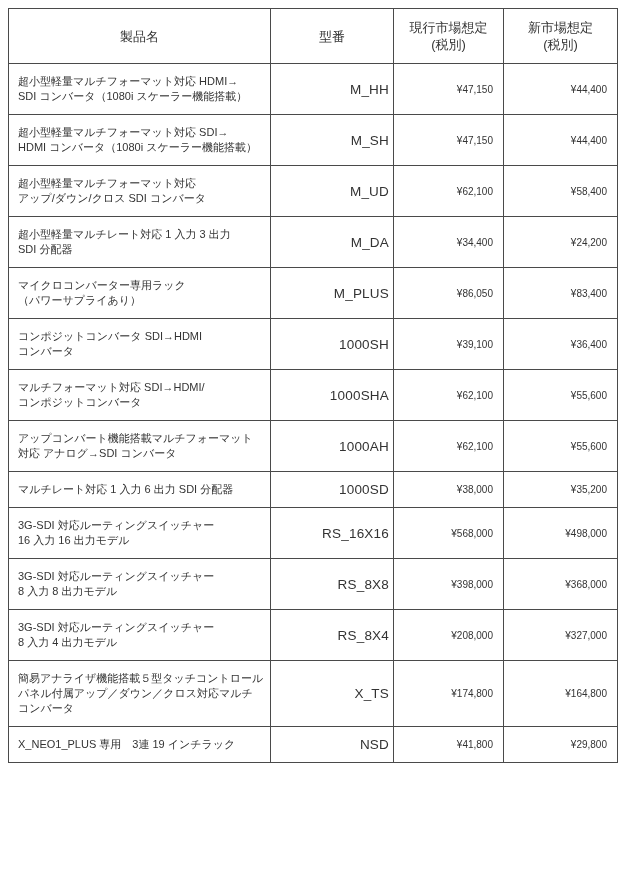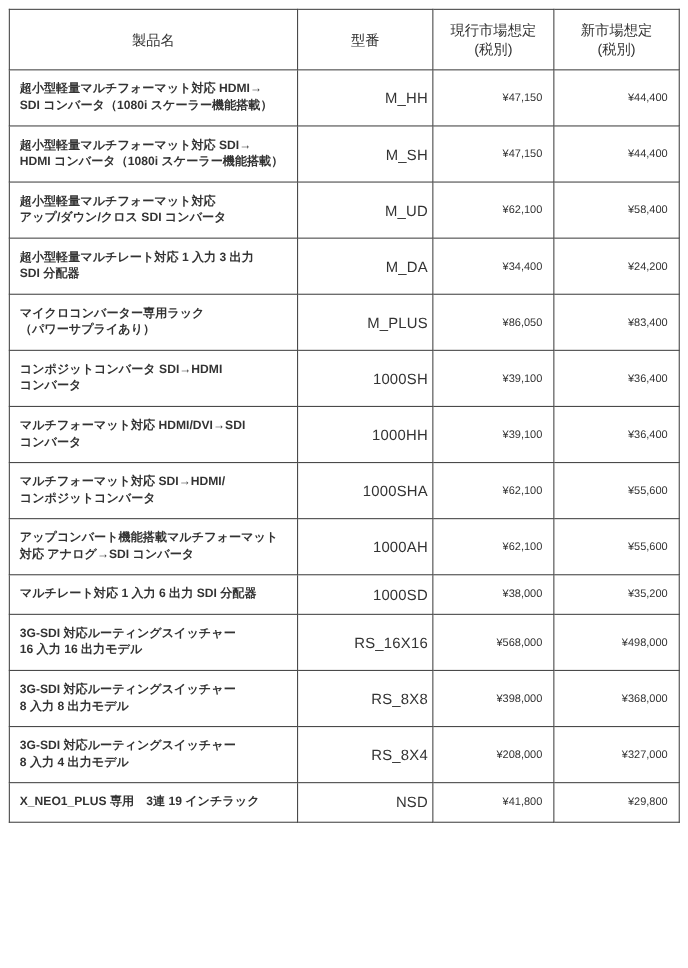--- a/index.html
+++ b/index.html
@@ -35,21 +35,20 @@
     padding: 10px 4px;
     white-space: pre-line;
     color: #333333;
   }
   td.cell-product {
     font-size: 11px;
     line-height: 15px;
     text-align: left;
     padding: 10px 6px 10px 9px;
     white-space: pre-line;
-    font-weight: bold;
   }
   td.cell-model {
     font-size: 13.5px;
     text-align: right;
     padding: 10px 4px;
     letter-spacing: 0.2px;
   }
   td.cell-price {
     font-size: 10px;
     text-align: right;
@@ -117,27 +116,20 @@
     <td class="cell-price">¥83,400</td>
   </tr>
       <tr>
     <td class="cell-product">コンポジットコンバータ SDI→HDMI
 コンバータ</td>
     <td class="cell-model">1000SH</td>
     <td class="cell-price">¥39,100</td>
     <td class="cell-price">¥36,400</td>
   </tr>
       <tr>
-    <td class="cell-product">マルチフォーマット対応 HDMI/DVI→SDI
-コンバータ</td>
-    <td class="cell-model">1000HH</td>
-    <td class="cell-price">¥39,100</td>
-    <td class="cell-price">¥36,400</td>
-  </tr>
-      <tr>
     <td class="cell-product">マルチフォーマット対応 SDI→HDMI/
 コンポジットコンバータ</td>
     <td class="cell-model">1000SHA</td>
     <td class="cell-price">¥62,100</td>
     <td class="cell-price">¥55,600</td>
   </tr>
       <tr>
     <td class="cell-product">アップコンバート機能搭載マルチフォーマット
 対応 アナログ→SDI コンバータ</td>
     <td class="cell-model">1000AH</td>
@@ -165,19 +157,27 @@
     <td class="cell-price">¥368,000</td>
   </tr>
       <tr>
     <td class="cell-product">3G-SDI 対応ルーティングスイッチャー
 8 入力 4 出力モデル</td>
     <td class="cell-model">RS_8X4</td>
     <td class="cell-price">¥208,000</td>
     <td class="cell-price">¥327,000</td>
   </tr>
       <tr>
+    <td class="cell-product">簡易アナライザ機能搭載５型タッチコントロール
+パネル付属アップ／ダウン／クロス対応マルチ
+コンバータ</td>
+    <td class="cell-model">X_TS</td>
+    <td class="cell-price">¥174,800</td>
+    <td class="cell-price">¥164,800</td>
+  </tr>
+      <tr>
     <td class="cell-product">X_NEO1_PLUS 専用　3連 19 インチラック</td>
     <td class="cell-model">NSD</td>
     <td class="cell-price">¥41,800</td>
     <td class="cell-price">¥29,800</td>
   </tr>
     </tbody>
 </table>
 
 </body></html>

